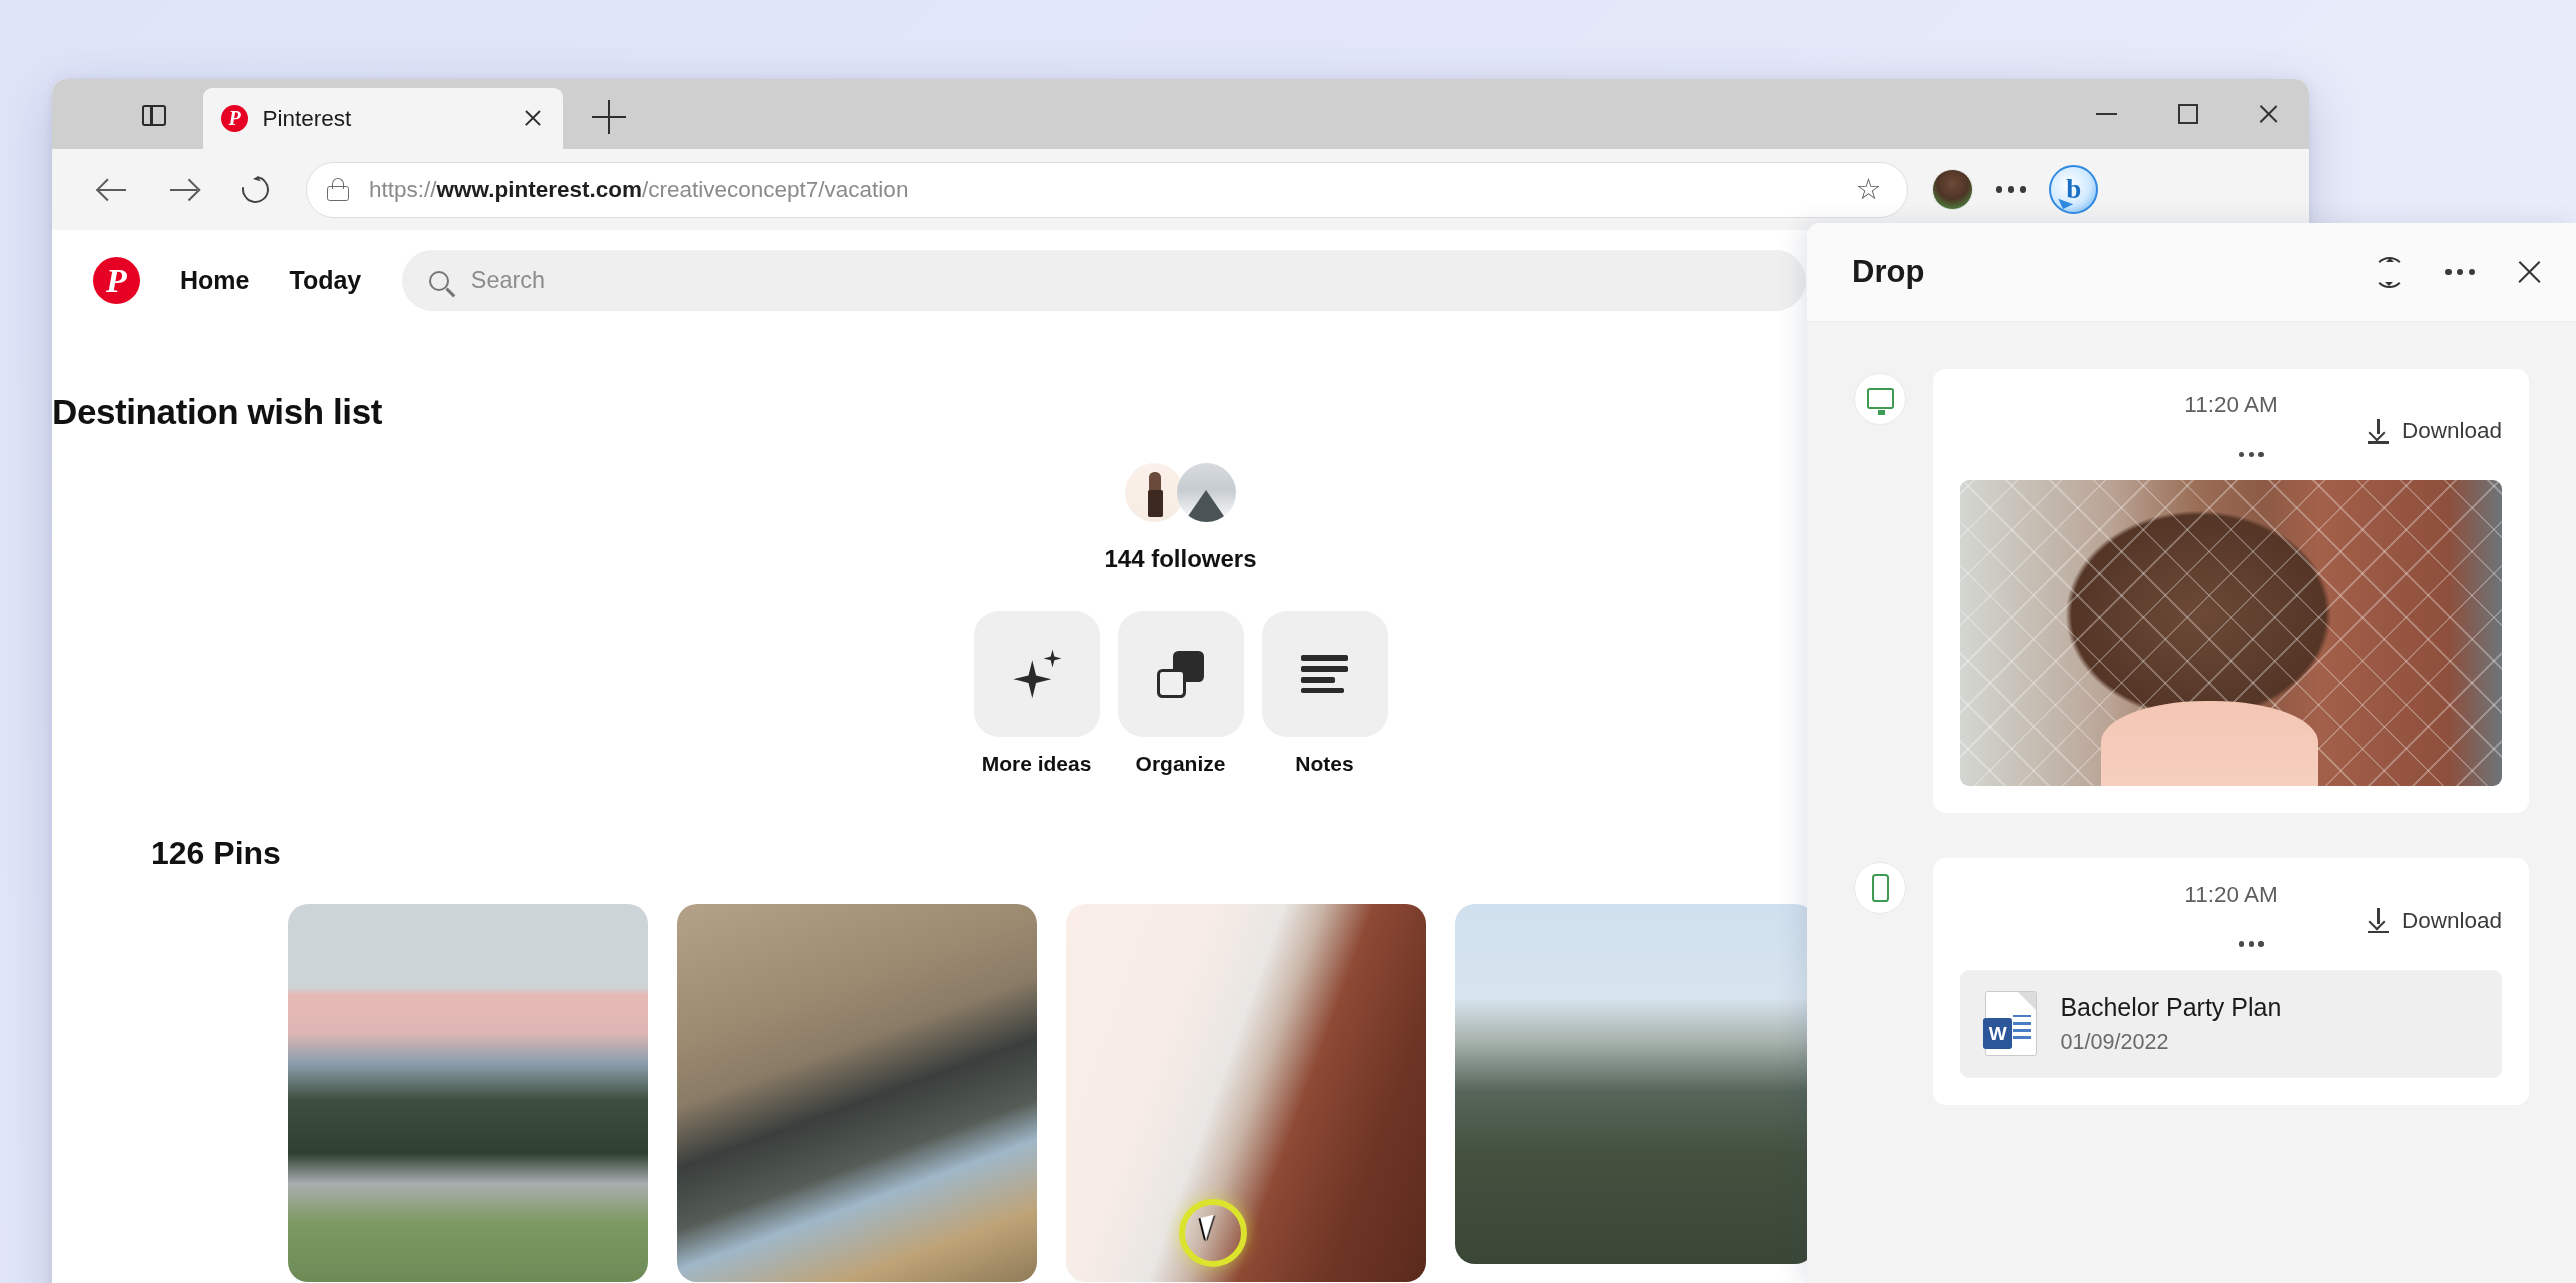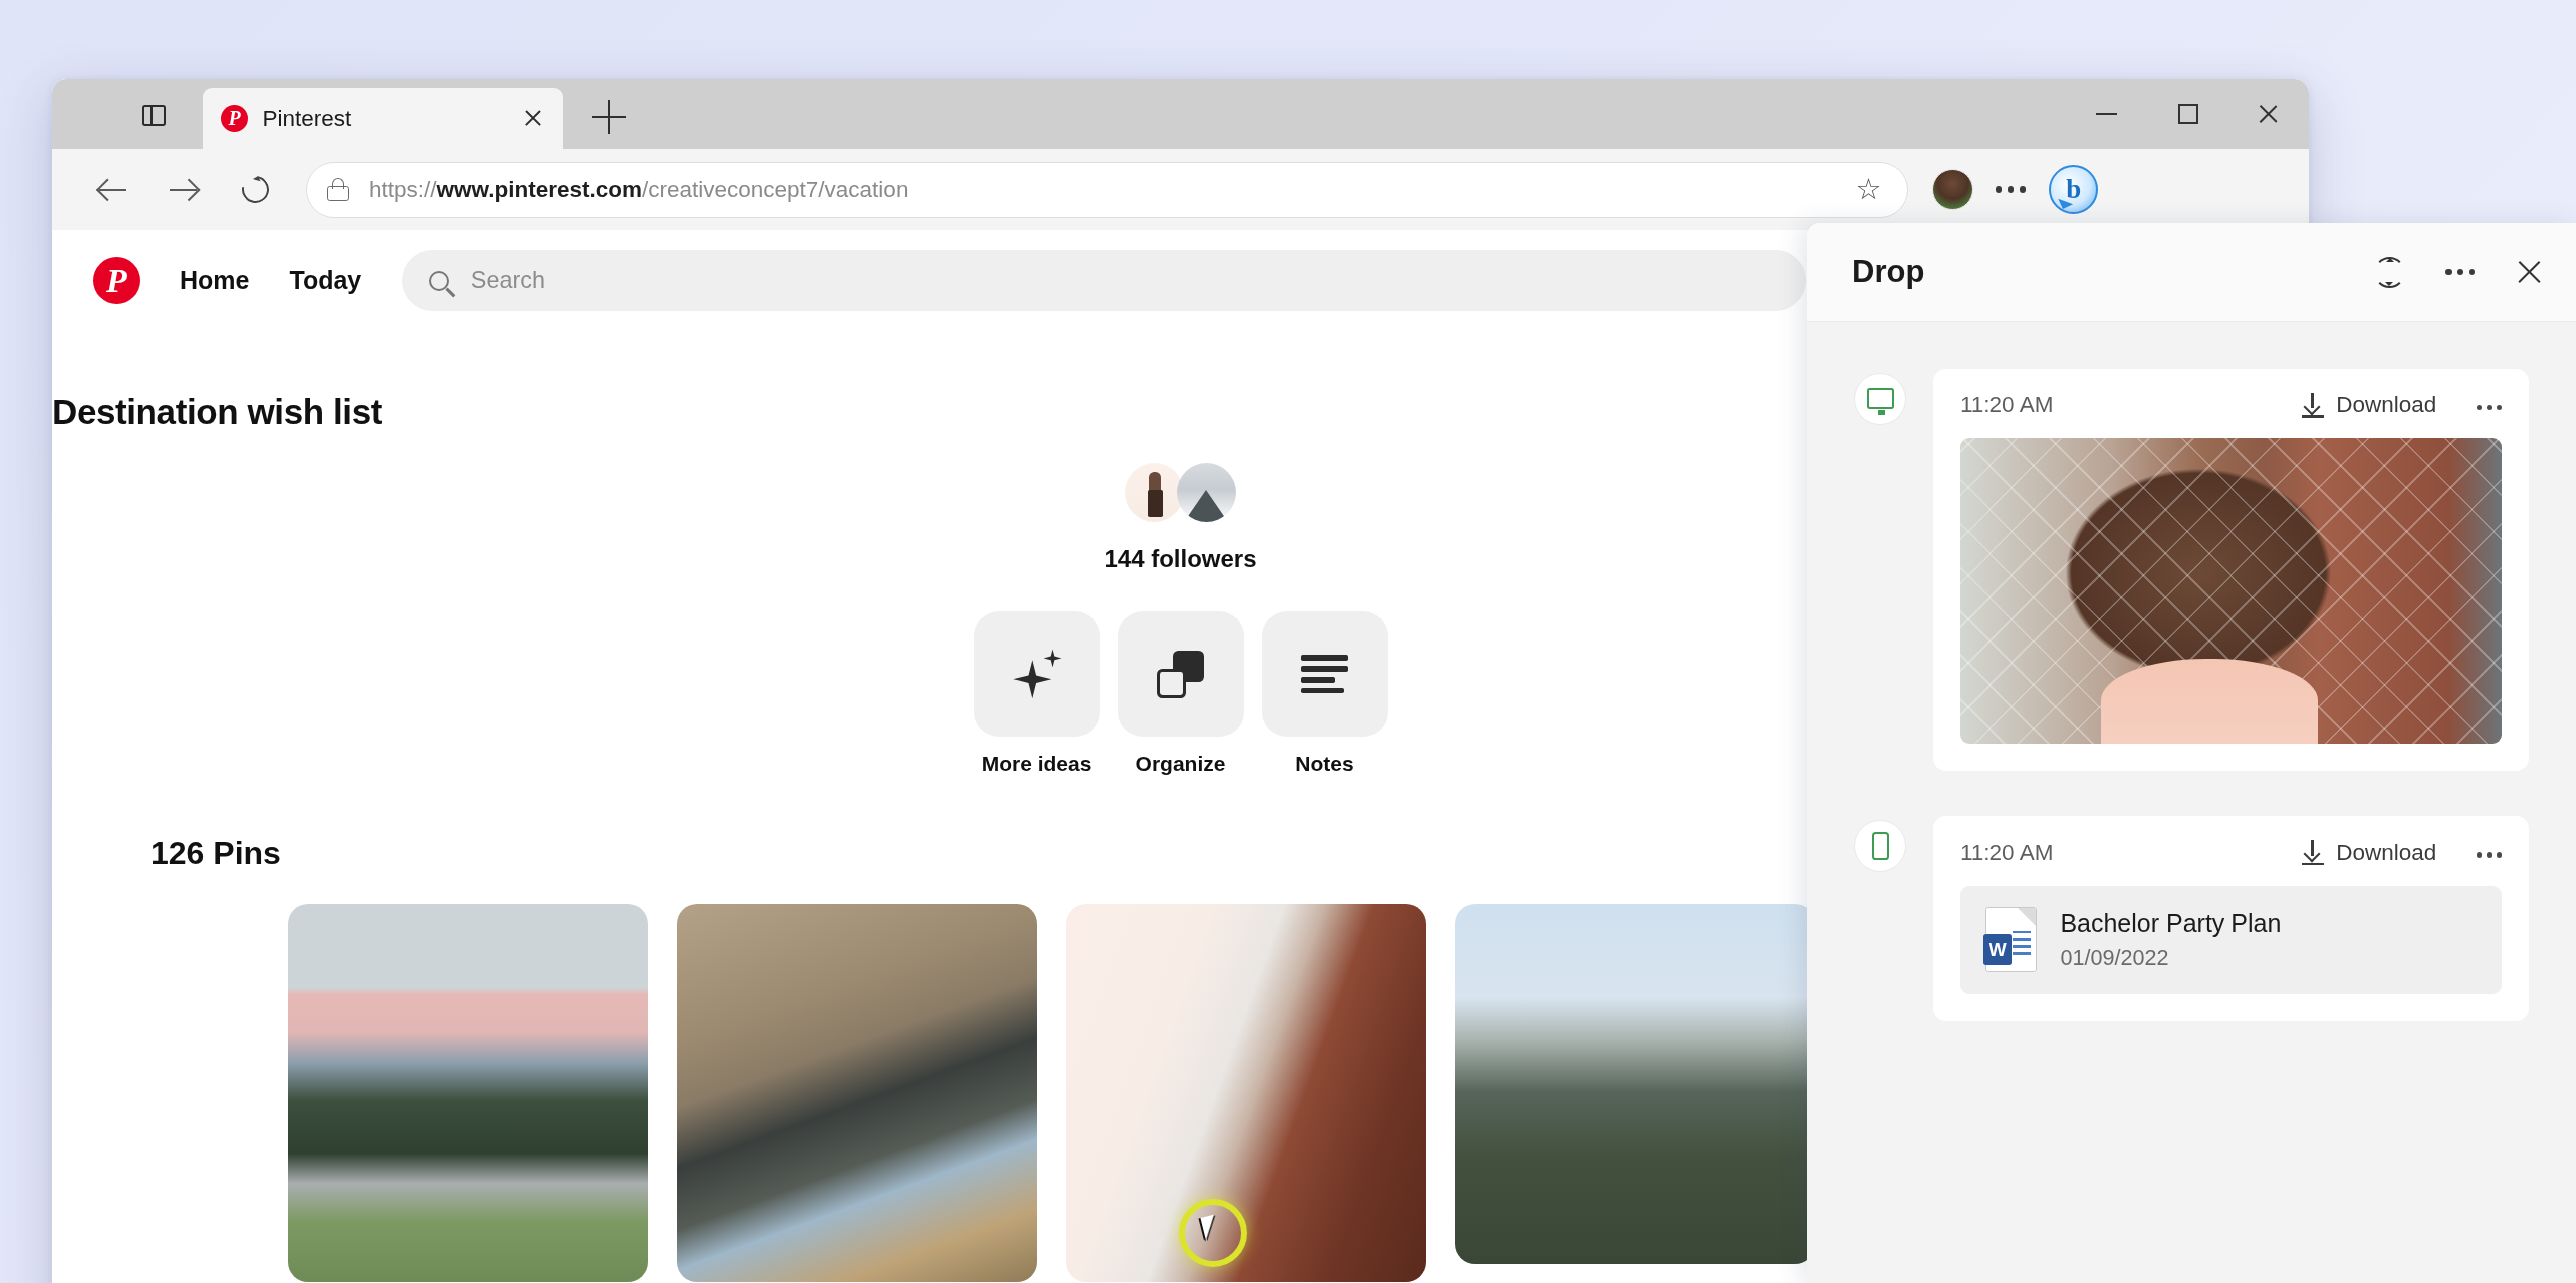--- a/index.html
+++ b/index.html
@@ -367,21 +367,21 @@
   }
   .mon { width: 27px; height: 21.6px; border: 2.7px solid #3e9b52; border-radius: 2.7px; position: relative; }
   .mon::after {
     content: ""; position: absolute; left: 9px; bottom: -8px;
     width: 7.2px; height: 5.4px; background: #3e9b52;
   }
   .phn { width: 17px; height: 28px; border: 2.7px solid #3e9b52; border-radius: 3.6px; }
   .msg-card {
     flex: 1 1 auto; background: #ffffff; border-radius: 12.6px; padding: 23.4px 27px 27px 27px;
   }
-  .msg-top { display: flex; align-items: center; }
+  .msg-top { display: flex; align-items: center; flex-direction: column; }
   .msg-time { font-size: 22.5px; color: #5e5e5e; }
   .msg-top .dl { margin-left: auto; display: flex; align-items: center; gap: 12.6px; }
   .dl-ic { width: 21.6px; height: 25px; position: relative; }
   .dl-ic::before {
     content: ""; position: absolute; left: 9.4px; top: 0; width: 2.7px; height: 15.3px; background: #3b3b3b;
   }
   .dl-ic::after {
     content: ""; position: absolute; left: 3.6px; top: 8px;
     width: 10px; height: 10px; border-left: 2.7px solid #3b3b3b; border-bottom: 2.7px solid #3b3b3b;
     transform: rotate(-45deg);

